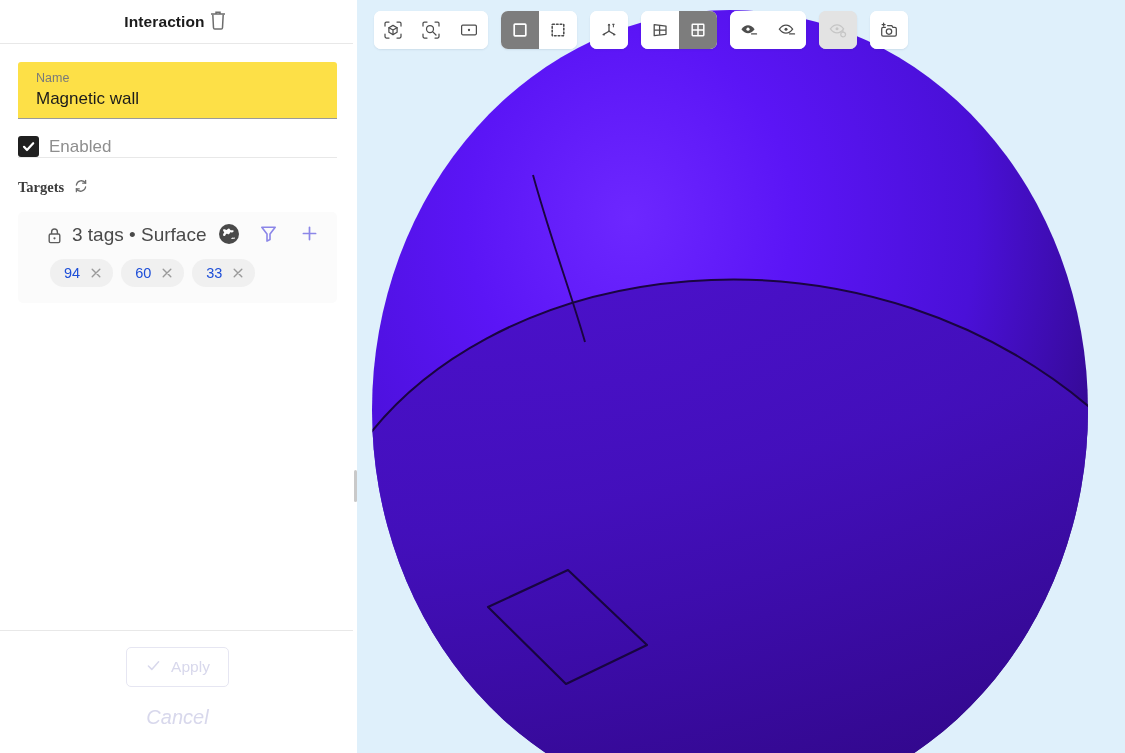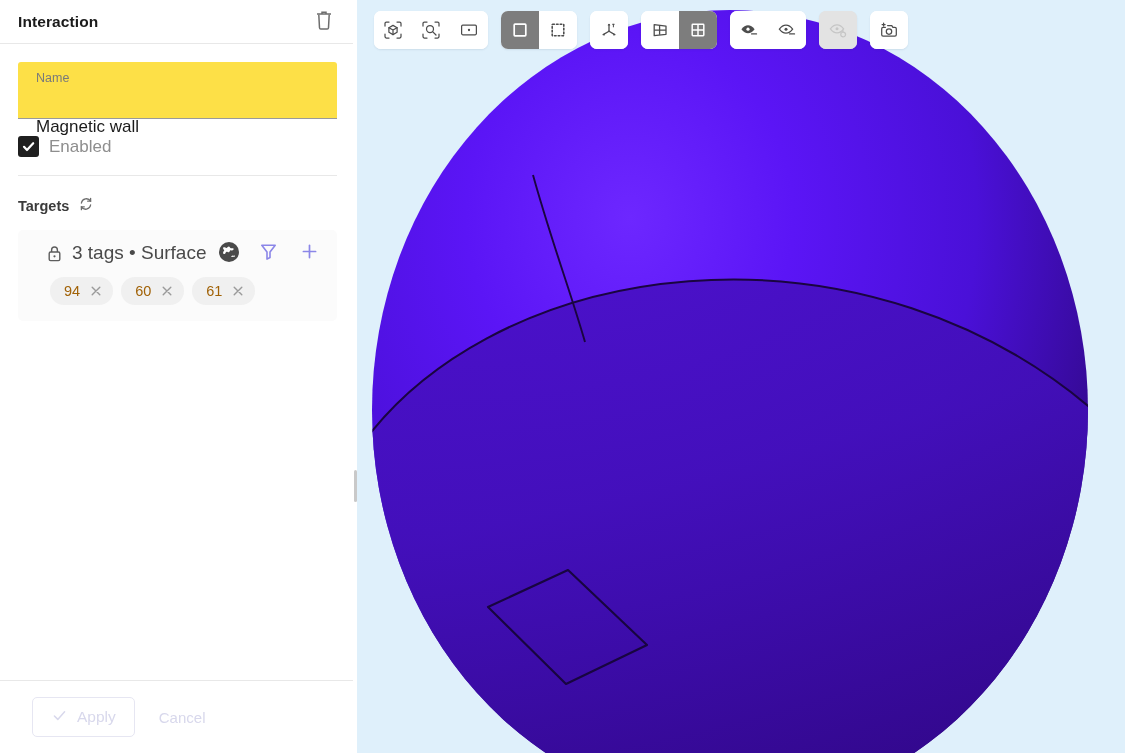--- a/index.html
+++ b/index.html
@@ -28,21 +28,21 @@
     display: flex;
     flex-direction: column;
   }
 
   .panel-header {
     position: relative;
     height: 44px;
     padding: 0 18px;
     display: flex;
     align-items: center;
-    justify-content: space-between;
+    justify-content: center;
     border-bottom: 1px solid #e8e8e8;
   }
   .panel-title {
     font-size: 15.5px;
     font-weight: bold;
     color: #1b1b1b;
     letter-spacing: .1px;
   }
   .icon-btn {
     display: inline-flex;
@@ -75,30 +75,28 @@
   .field-value {
     font-size: 17px;
     color: #1b1b1b;
     line-height: 24px;
     border: none;
     background: transparent;
     outline: none;
     width: 100%;
     padding: 0;
     font-family: "Liberation Sans", sans-serif;
-    margin-top: 28px;
   }
 
   
   .check-row {
     display: flex;
     align-items: center;
     gap: 10px;
     margin-top: 17px;
-    padding-bottom: 18px;
     border-bottom: 1px solid #e8e8e8;
     cursor: pointer;
   }
   .checkbox {
     width: 21px; height: 21px;
     background: #1f1f1f;
     border-radius: 3px;
     display: flex;
     align-items: center;
     justify-content: center;
@@ -109,20 +107,21 @@
     font-size: 17px;
     color: #8e8e8e;
   }
 
   
   .section-head {
     display: flex;
     align-items: center;
     gap: 8px;
     margin-top: 21px;
+    font-family: Liberation Serif, serif;
   }
   .section-title {
     font-size: 14.5px;
     font-weight: bold;
     color: #3b3b3b;
   }
   .refresh-btn { width: 17px; height: 17px; color: #6d6d6d; }
 
   .target-card {
     margin-top: 16px;
@@ -154,40 +153,41 @@
   }
   .chip {
     display: inline-flex;
     align-items: center;
     gap: 9px;
     background: #f0f0f0;
     border-radius: 14px;
     height: 28px;
     padding: 0 11px 0 14px;
     font-size: 14.5px;
-    color: #a16207;
+    color: #1d4ed8;
     cursor: default;
   }
   .chip-x {
     width: 13px; height: 13px;
     color: #9a9a9a;
     cursor: pointer;
     display: inline-flex;
     align-items: center;
     justify-content: center;
   }
 
   
   .panel-spacer { flex: 1 1 auto; }
   .panel-footer {
     border-top: 1px solid #e8e8e8;
-    padding: 16px 32px;
+    padding: 16px 18px;
     display: flex;
     align-items: center;
     gap: 10px;
+    flex-direction: column;
   }
   .btn-apply {
     display: inline-flex;
     align-items: center;
     gap: 9px;
     border: 1px solid #e6e6f2;
     border-radius: 5px;
     background: #ffffff;
     height: 40px;
     padding: 0 18px;
@@ -195,24 +195,25 @@
     color: #d8d8ec;
     font-family: "Liberation Sans", sans-serif;
     cursor: default;
   }
   .btn-apply svg { color: #d8d8ec; }
   .btn-cancel {
     border: none;
     background: transparent;
     height: 40px;
     padding: 0 14px;
-    font-size: 15px;
+    font-size: 20px;
     color: #d8d8ec;
     font-family: "Liberation Sans", sans-serif;
     cursor: default;
+    font-style: italic;
   }
 
   
   #splitter {
     position: absolute;
     left: 353px;
     top: 0;
     width: 4px;
     height: 753px;
     background: #ffffff;
@@ -373,21 +374,21 @@
           </span>
           <span class="chip">
             <span>60</span>
             <span class="chip-x">
               <svg width="12" height="12" viewBox="0 0 12 12" fill="none" stroke="currentColor" stroke-width="1.4" stroke-linecap="round">
                 <path d="M2.2 2.2 L9.8 9.8 M9.8 2.2 L2.2 9.8"></path>
               </svg>
             </span>
           </span>
           <span class="chip">
-            <span>61</span>
+            <span>33</span>
             <span class="chip-x">
               <svg width="12" height="12" viewBox="0 0 12 12" fill="none" stroke="currentColor" stroke-width="1.4" stroke-linecap="round">
                 <path d="M2.2 2.2 L9.8 9.8 M9.8 2.2 L2.2 9.8"></path>
               </svg>
             </span>
           </span>
         </div>
       </div>
 
     </div>

